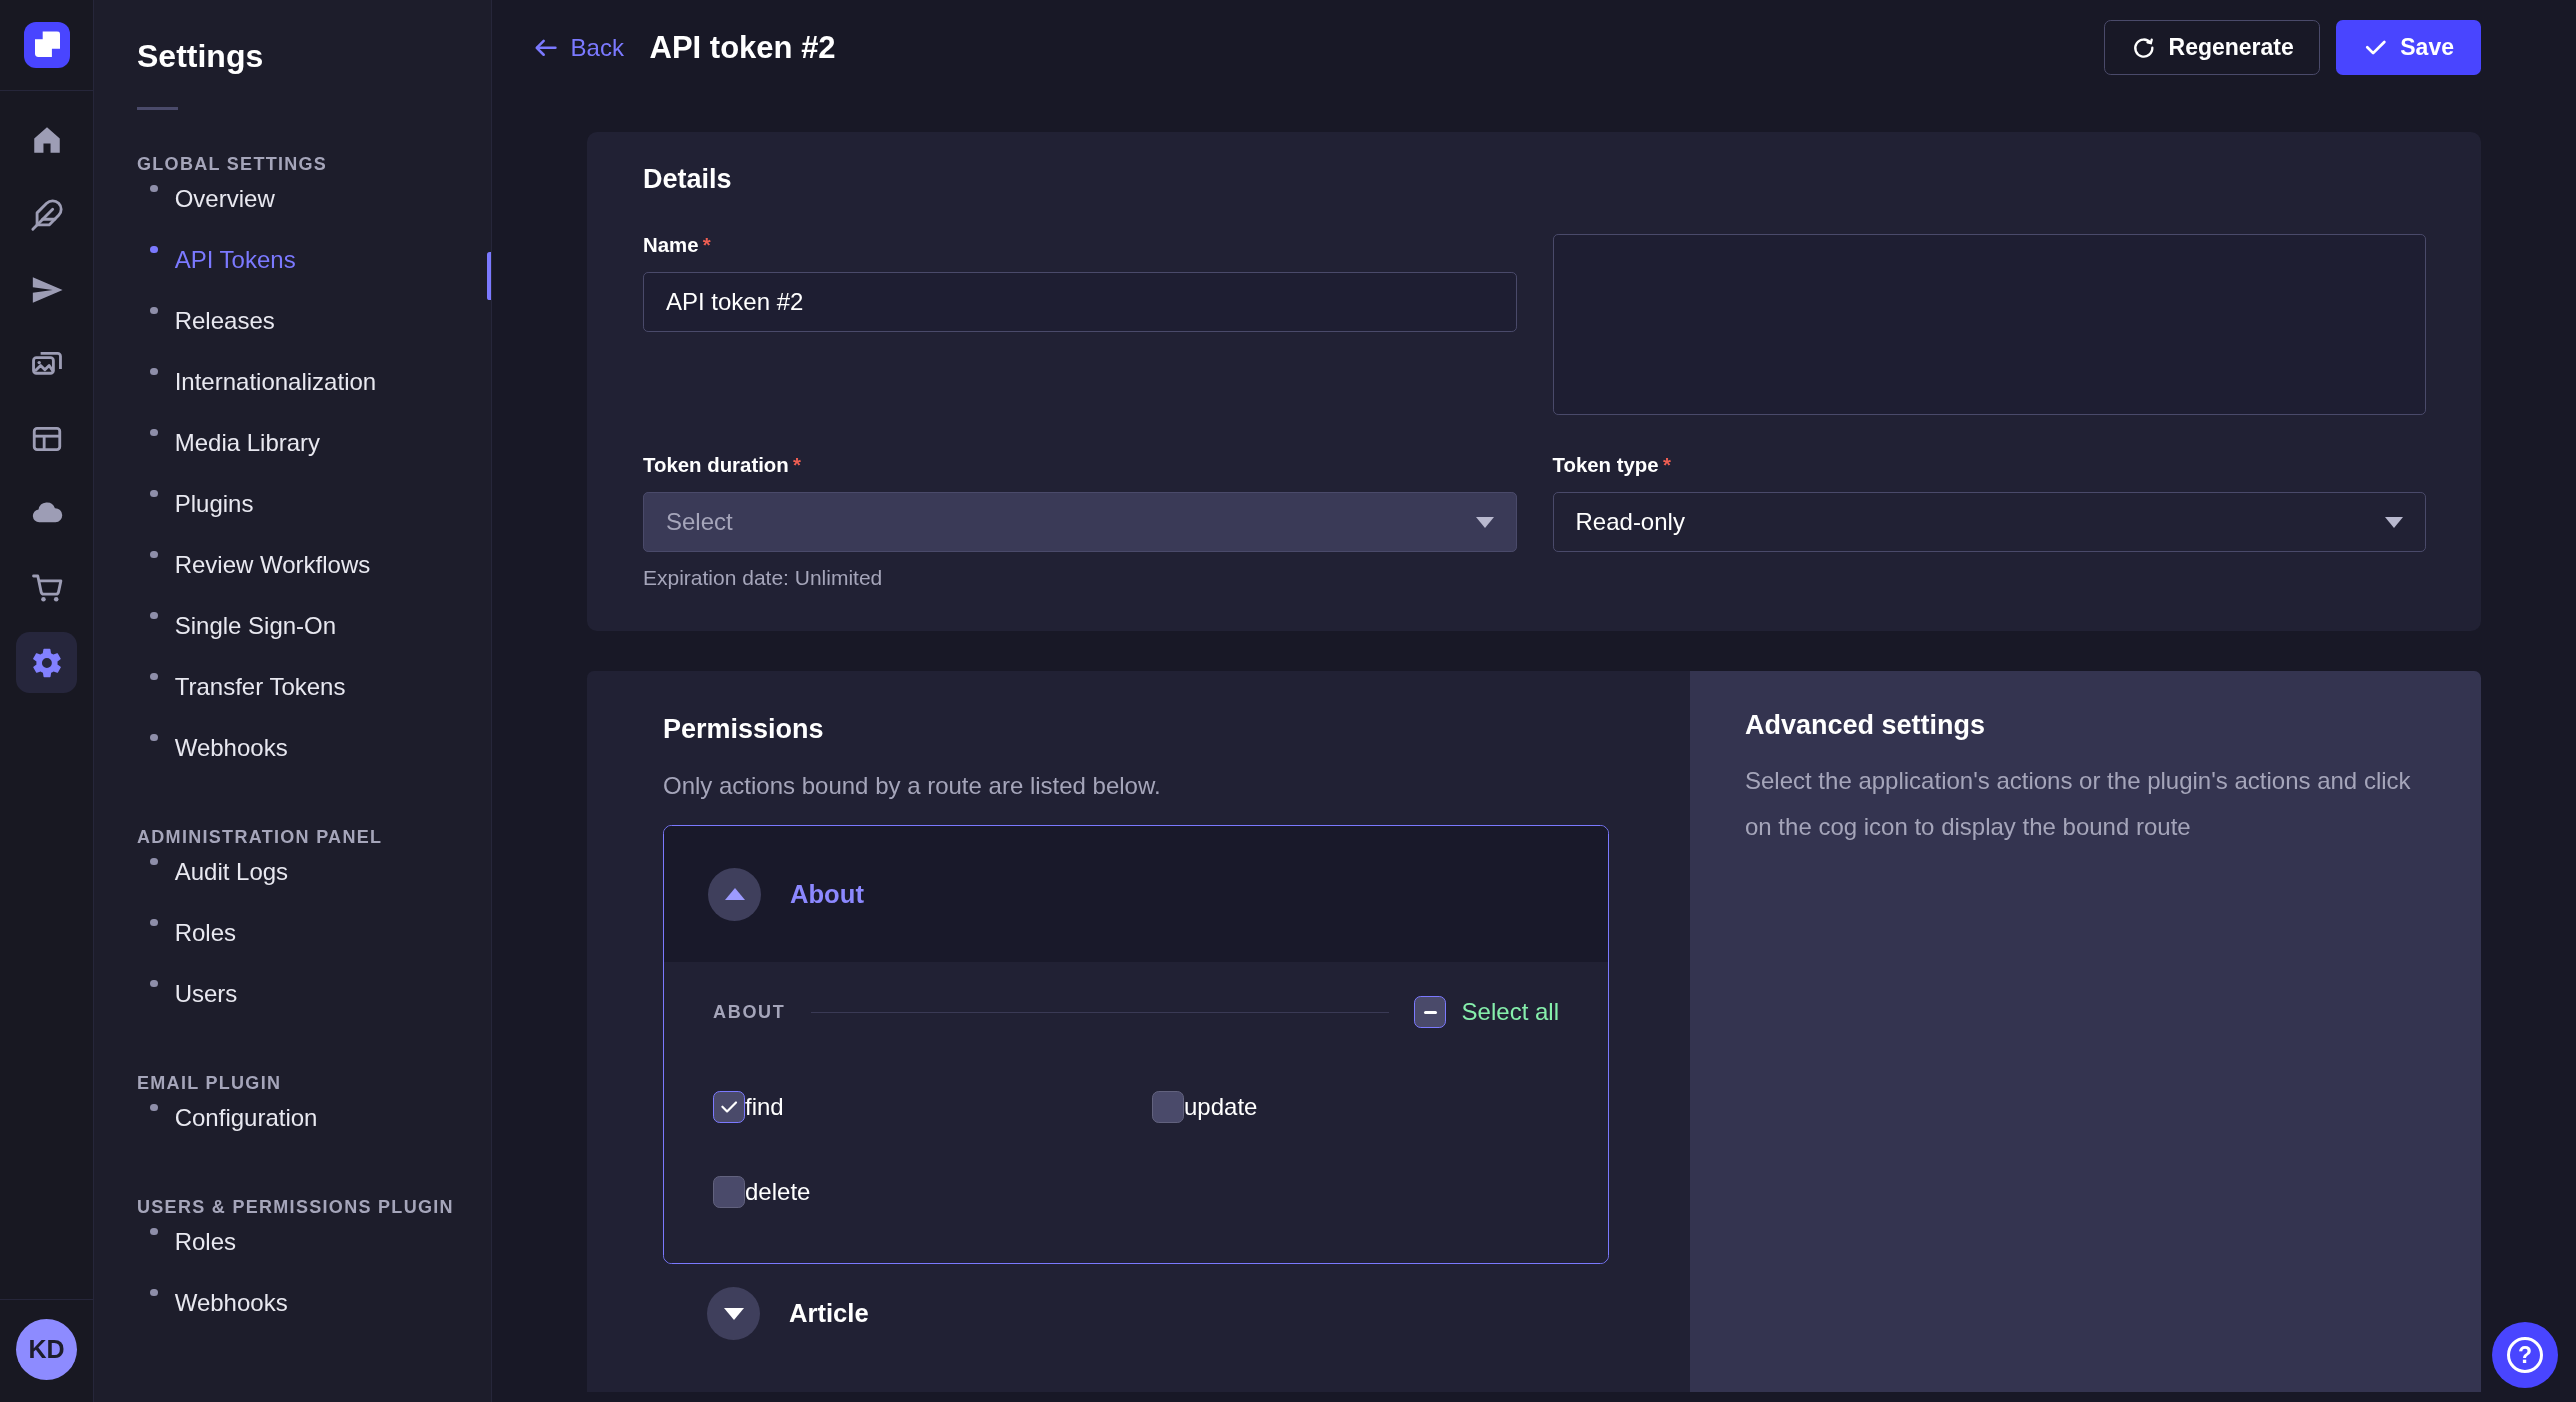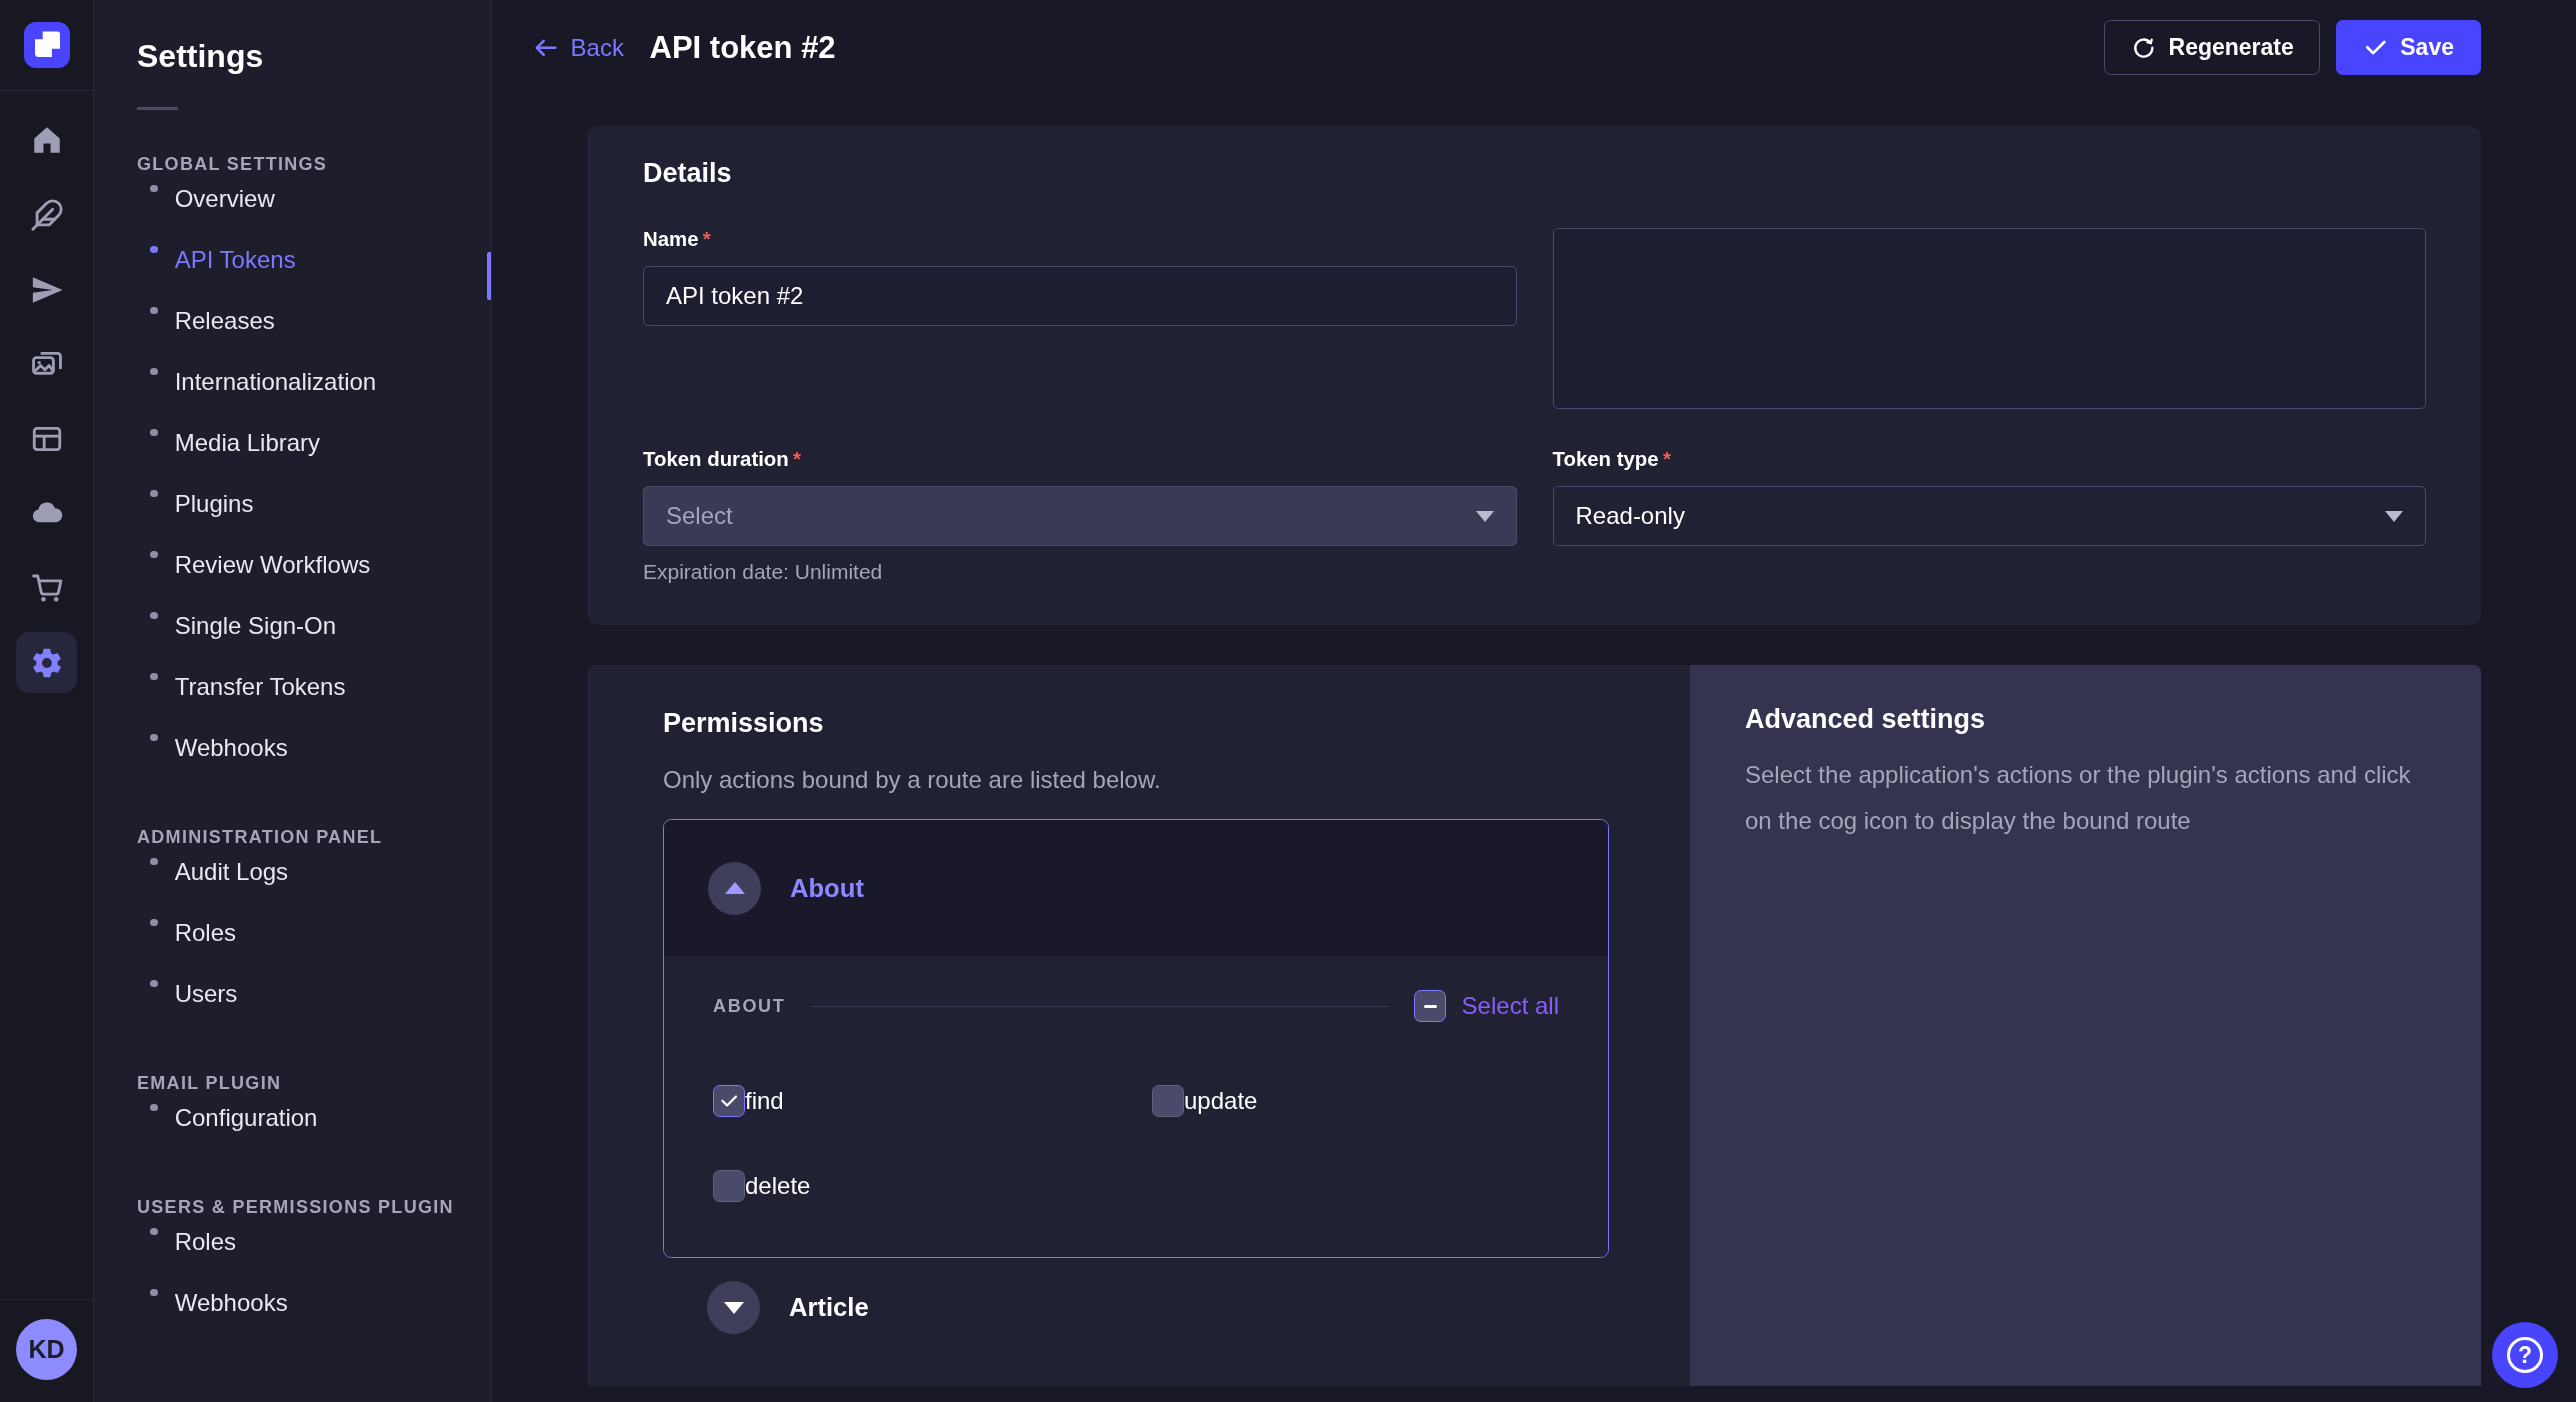--- a/index.html
+++ b/index.html
@@ -52,21 +52,21 @@
   .topbar-actions { margin-left:auto; display:flex; gap:15.3px; }
   .btn { height:55px; border-radius:6.8px; display:flex; align-items:center; gap:12px;
     font-size:23px; font-weight:bold; font-family:inherit; cursor:pointer; }
   .btn svg { width:25.6px; height:25.6px; }
   .btn-secondary { background:transparent; border:0.9px solid #4a4a6a; color:#ffffff; padding:0 25.6px; }
   .btn-primary { background:#4945ff; border:none; color:#ffffff; padding:0 27px; }
 
   .content { flex:1; padding:31px 95px 0; overflow:hidden; }
 
   
-  .card { background:#212134; border-radius:10px; padding:32px 55px 41px 56px; }
+  .card { background:#212134; border-radius:10px; padding:32px 55px 41px 56px;margin-top:6px; }
   .card-title { font-size:27px; font-weight:bold; }
   .form-grid { display:grid; grid-template-columns:1fr 1fr; column-gap:36px; margin-top:39px; }
   .flabel { font-size:20.4px; font-weight:bold; margin-bottom:15.3px; display:flex; gap:4.3px; }
   .req { color:#ee5e52; }
   .tinput { height:60px; width:100%; background:#1e1e32; border:0.9px solid #4a4a6a; border-radius:5.1px;
     padding:0 22px; font-size:24px; color:#ffffff; font-family:inherit; outline:none; }
   textarea.tinput { height:181px; padding-top:17px; resize:none; }
   .row2 { margin-top:36px; }
   .select { height:60px; border:0.9px solid #4a4a6a; border-radius:5.1px; display:flex; align-items:center;
     justify-content:space-between; padding:0 22px; font-size:24px; cursor:pointer; }
@@ -90,21 +90,21 @@
   .tri-up { width:0; height:0; border-left:10.2px solid transparent; border-right:10.2px solid transparent;
     border-bottom:12px solid #9d9bff; }
   .tri-down { width:0; height:0; border-left:10.2px solid transparent; border-right:10.2px solid transparent;
     border-top:12px solid #ffffff; }
   .acc-label { margin-left:29px; font-size:25.6px; font-weight:bold; color:#ffffff; }
   .acc-open .acc-label { color:#8c88ff; }
   .acc-body { background:#212134; padding:34px 49px 55px; }
   .about-row { display:flex; align-items:center; }
   .mini-label { font-size:18px; font-weight:bold; letter-spacing:1.7px; color:#a5a5ba; flex:none; }
   .mini-rule { flex:1; height:1.7px; background:#3a3a55; margin:0 25.6px; }
-  .select-all { display:flex; align-items:center; gap:15.3px; font-size:24px; color:#8b5cf6;
+  .select-all { display:flex; align-items:center; gap:15.3px; font-size:24px; color:#86efac;
     flex:none; cursor:pointer; }
   .chk { width:32px; height:32px; border-radius:6.8px; background:#4a4a6a; border:1.7px solid #62627e;
     display:flex; align-items:center; justify-content:center; flex:none; cursor:pointer; }
   .chk svg { display:none; width:20.4px; height:20.4px; }
   .chk .dash { display:none; width:13.6px; height:3.4px; background:#ffffff; border-radius:1.7px; }
   .chk.checked { border-color:#7b79ff; }
   .chk.checked svg { display:block; }
   .chk.indet { border-color:#7b79ff; }
   .chk.indet .dash { display:block; }
   .actions-grid { display:grid; grid-template-columns:1fr 1fr; column-gap:32px; row-gap:53px; margin-top:63px; }

